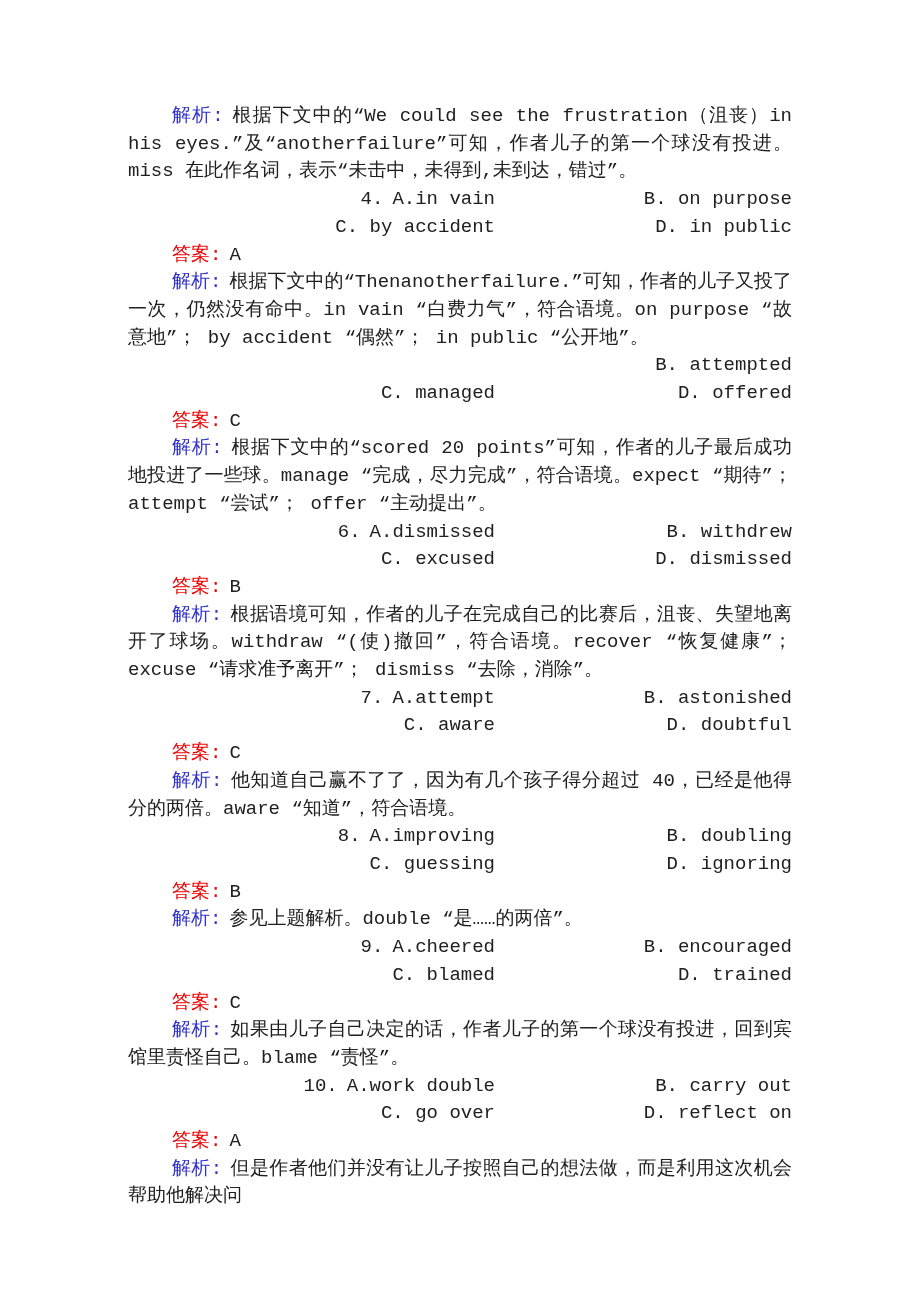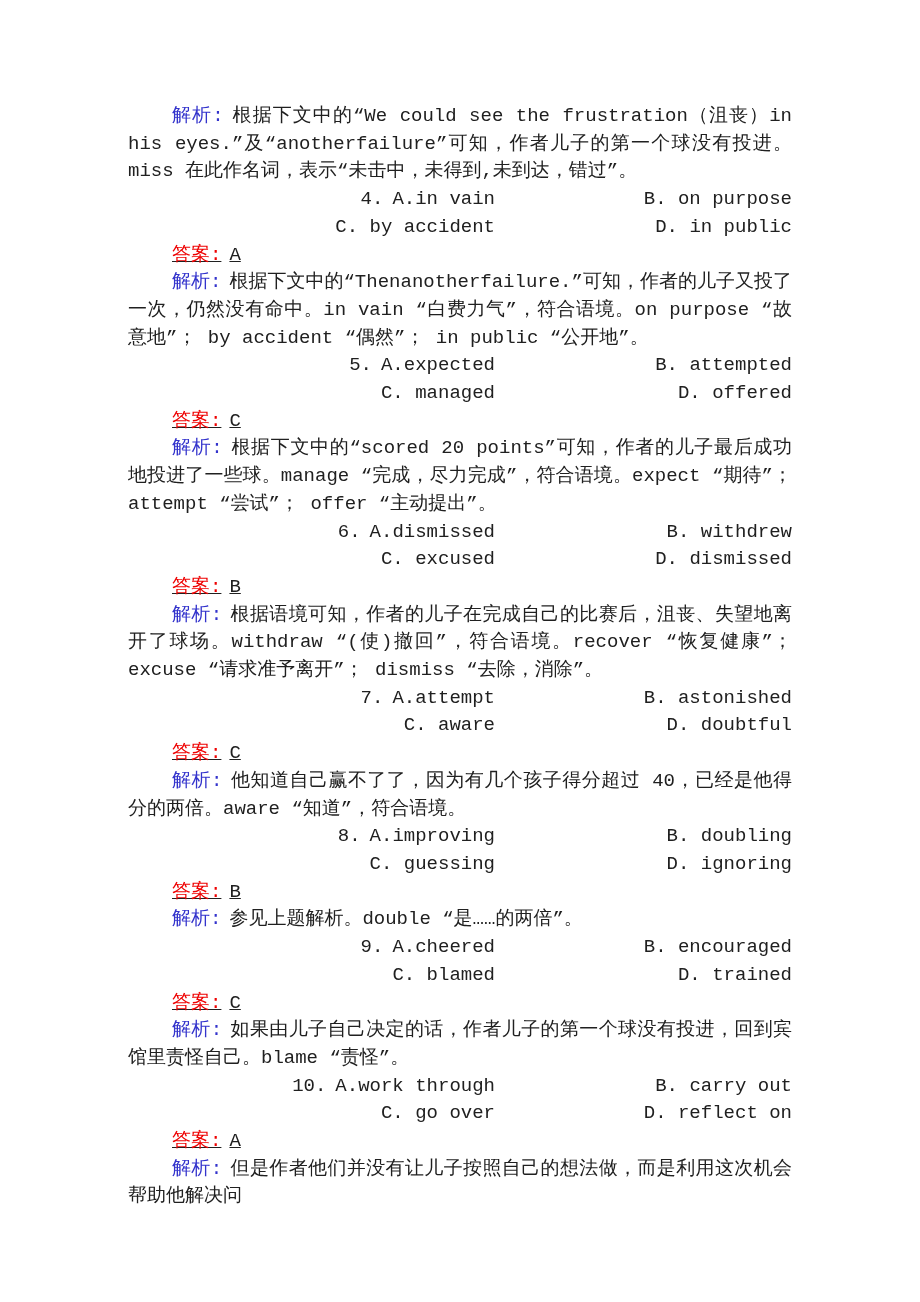--- a/index.html
+++ b/index.html
@@ -44,21 +44,20 @@
     flex: 0 0 323px;
     white-space: nowrap;
   }
   .cellB {
     flex: 1 1 auto;
     white-space: nowrap;
   }
   .qnum { margin-right: 9px; }
   .answer-line {
     padding-left: 44px;
-    text-decoration: underline;
   }
 </style>
 </head>
 <body>
 
 <div class="page">
 
   <p class="para"><span class="lbl lbl-analysis">解析:</span><span>根据下文中的“We could see the frustration（沮丧）in his eyes.”及“anotherfailure”可知，作者儿子的第一个球没有投进。miss 在此作名词，表示“未击中，未得到,未到达，错过”。</span></p>
 
   <section>
@@ -71,21 +70,20 @@
       <span class="cellB">D. in public</span>
     </div>
     <div class="answer-line">
       <span class="lbl lbl-answer">答案:</span><span>A</span>
     </div>
     <p class="para"><span class="lbl lbl-analysis">解析:</span><span>根据下文中的“Thenanotherfailure.”可知，作者的儿子又投了一次，仍然没有命中。in vain “白费力气”，符合语境。on purpose “故意地”； by accident “偶然”； in public “公开地”。</span></p>
   </section>
 
   <section>
     <div class="optrow">
-      <span class="cellA"><span class="qnum">5.</span><span>A.expected</span></span>
       <span class="cellB">B. attempted</span>
     </div>
     <div class="optrow">
       <span class="cellA">C. managed</span>
       <span class="cellB">D. offered</span>
     </div>
     <div class="answer-line">
       <span class="lbl lbl-answer">答案:</span><span>C</span>
     </div>
     <p class="para"><span class="lbl lbl-analysis">解析:</span><span>根据下文中的“scored 20 points”可知，作者的儿子最后成功地投进了一些球。manage “完成，尽力完成”，符合语境。expect “期待”；attempt “尝试”； offer “主动提出”。</span></p>
@@ -146,21 +144,21 @@
       <span class="cellB">D. trained</span>
     </div>
     <div class="answer-line">
       <span class="lbl lbl-answer">答案:</span><span>C</span>
     </div>
     <p class="para"><span class="lbl lbl-analysis">解析:</span><span>如果由儿子自己决定的话，作者儿子的第一个球没有投进，回到宾馆里责怪自己。blame “责怪”。</span></p>
   </section>
 
   <section>
     <div class="optrow">
-      <span class="cellA"><span class="qnum">10.</span><span>A.work through</span></span>
+      <span class="cellA"><span class="qnum">10.</span><span>A.work double</span></span>
       <span class="cellB">B. carry out</span>
     </div>
     <div class="optrow">
       <span class="cellA">C. go over</span>
       <span class="cellB">D. reflect on</span>
     </div>
     <div class="answer-line">
       <span class="lbl lbl-answer">答案:</span><span>A</span>
     </div>
     <p class="para"><span class="lbl lbl-analysis">解析:</span><span>但是作者他们并没有让儿子按照自己的想法做，而是利用这次机会帮助他解决问</span></p>

